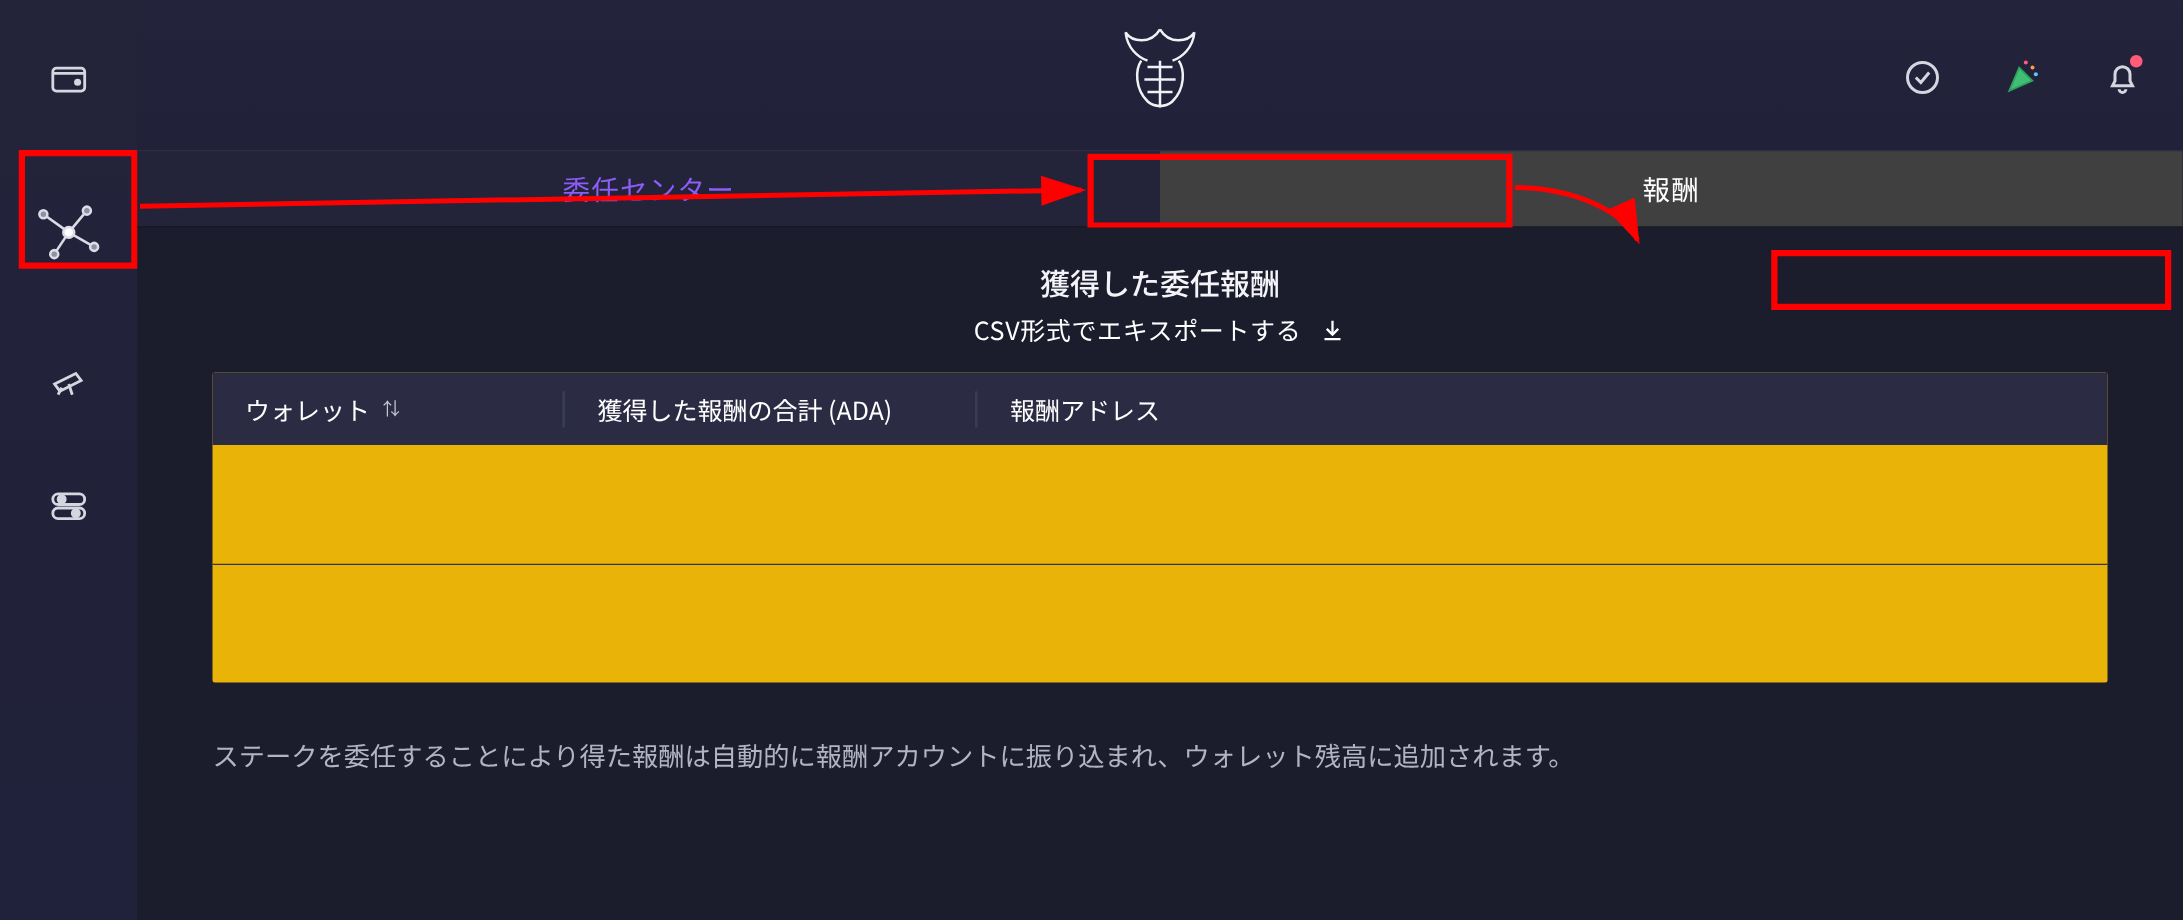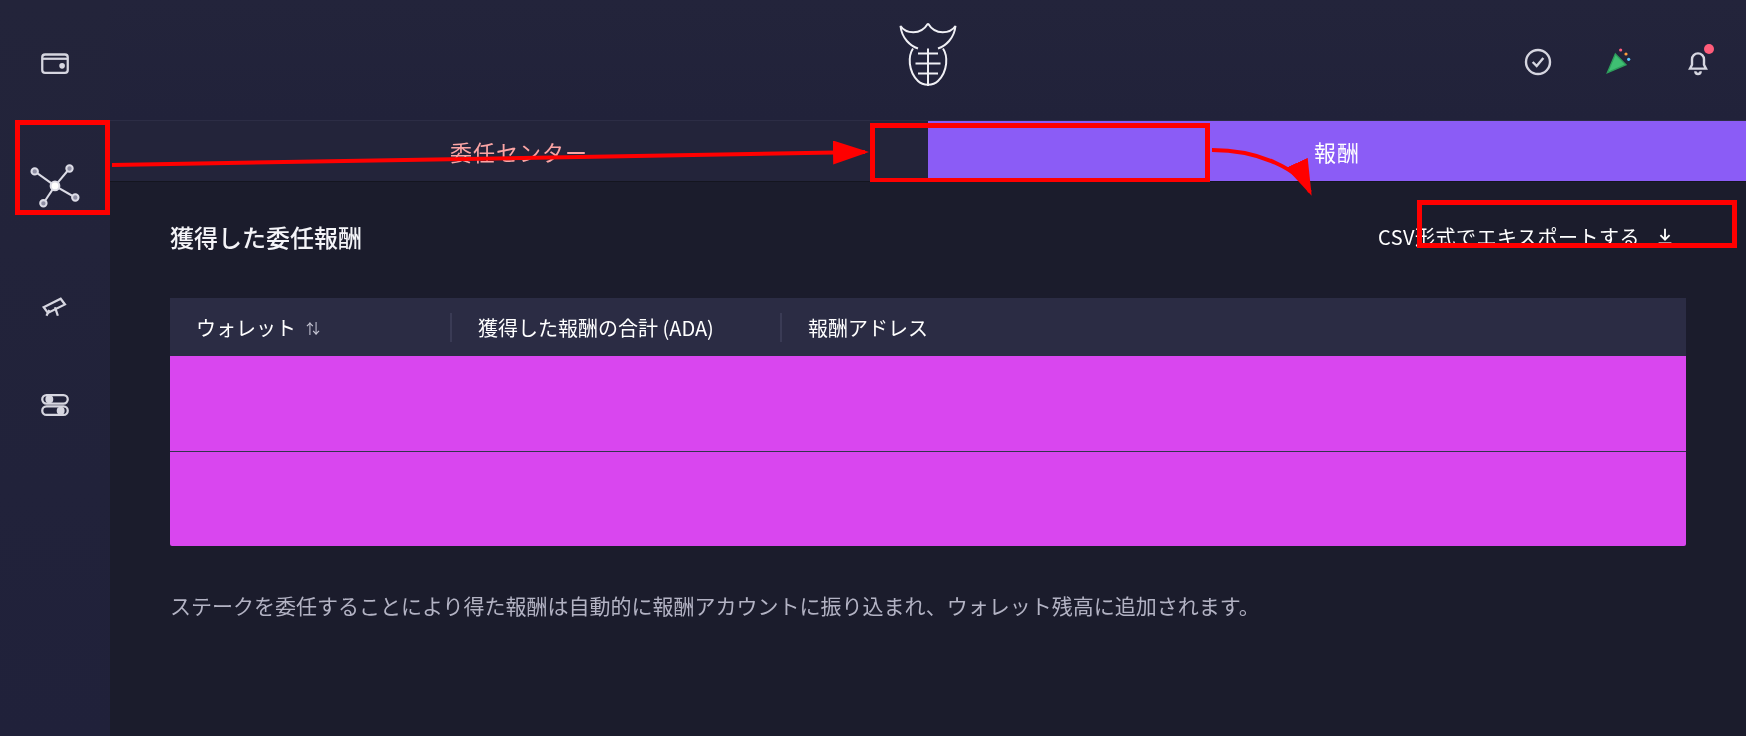--- a/index.html
+++ b/index.html
@@ -97,26 +97,26 @@
     background: #23243a;
     border-top: 1px solid #2c2d45;
     border-bottom: 1px solid #14151f;
   }
   .tab {
     flex: 1;
     display: flex;
     align-items: center;
     justify-content: center;
     font-size: 22px;
-    color: #fca5a5;
+    color: #8b5cf6;
     cursor: pointer;
     letter-spacing: 1px;
   }
   .tab.active {
-    background: #8b5cf6;
+    background: #404040;
     color: #ffffff;
   }
   
   .tab-highlight {
     position: absolute;
     top: 123px;
     left: 870px;
     width: 340px;
     height: 60px;
     border: 5px solid #ff0000;
@@ -129,20 +129,21 @@
     left: 110px; right: 0;
     top: 182px; bottom: 0;
     background: #1b1c2c;
     padding: 26px 60px 30px 60px;
   }
   .heading-row {
     display: flex;
     align-items: center;
     justify-content: space-between;
     height: 56px;
+    flex-direction: column;
   }
   .heading-row h2 {
     font-size: 24px;
     font-weight: 500;
     color: #f4f4f8;
   }
   .export-btn {
     display: flex;
     align-items: center;
     gap: 14px;
@@ -160,21 +161,21 @@
     width: 320px;
     height: 48px;
     border: 5px solid #ff0000;
     pointer-events: none;
   }
 
   
   .table {
     margin-top: 34px;
     width: 100%;
-    background: #d946ef;
+    background: #eab308;
     border-radius: 2px;
   }
   .thead {
     display: flex;
     height: 58px;
     align-items: center;
     background: #2b2c44;
     color: #ffffff;
     font-size: 20px;
   }

